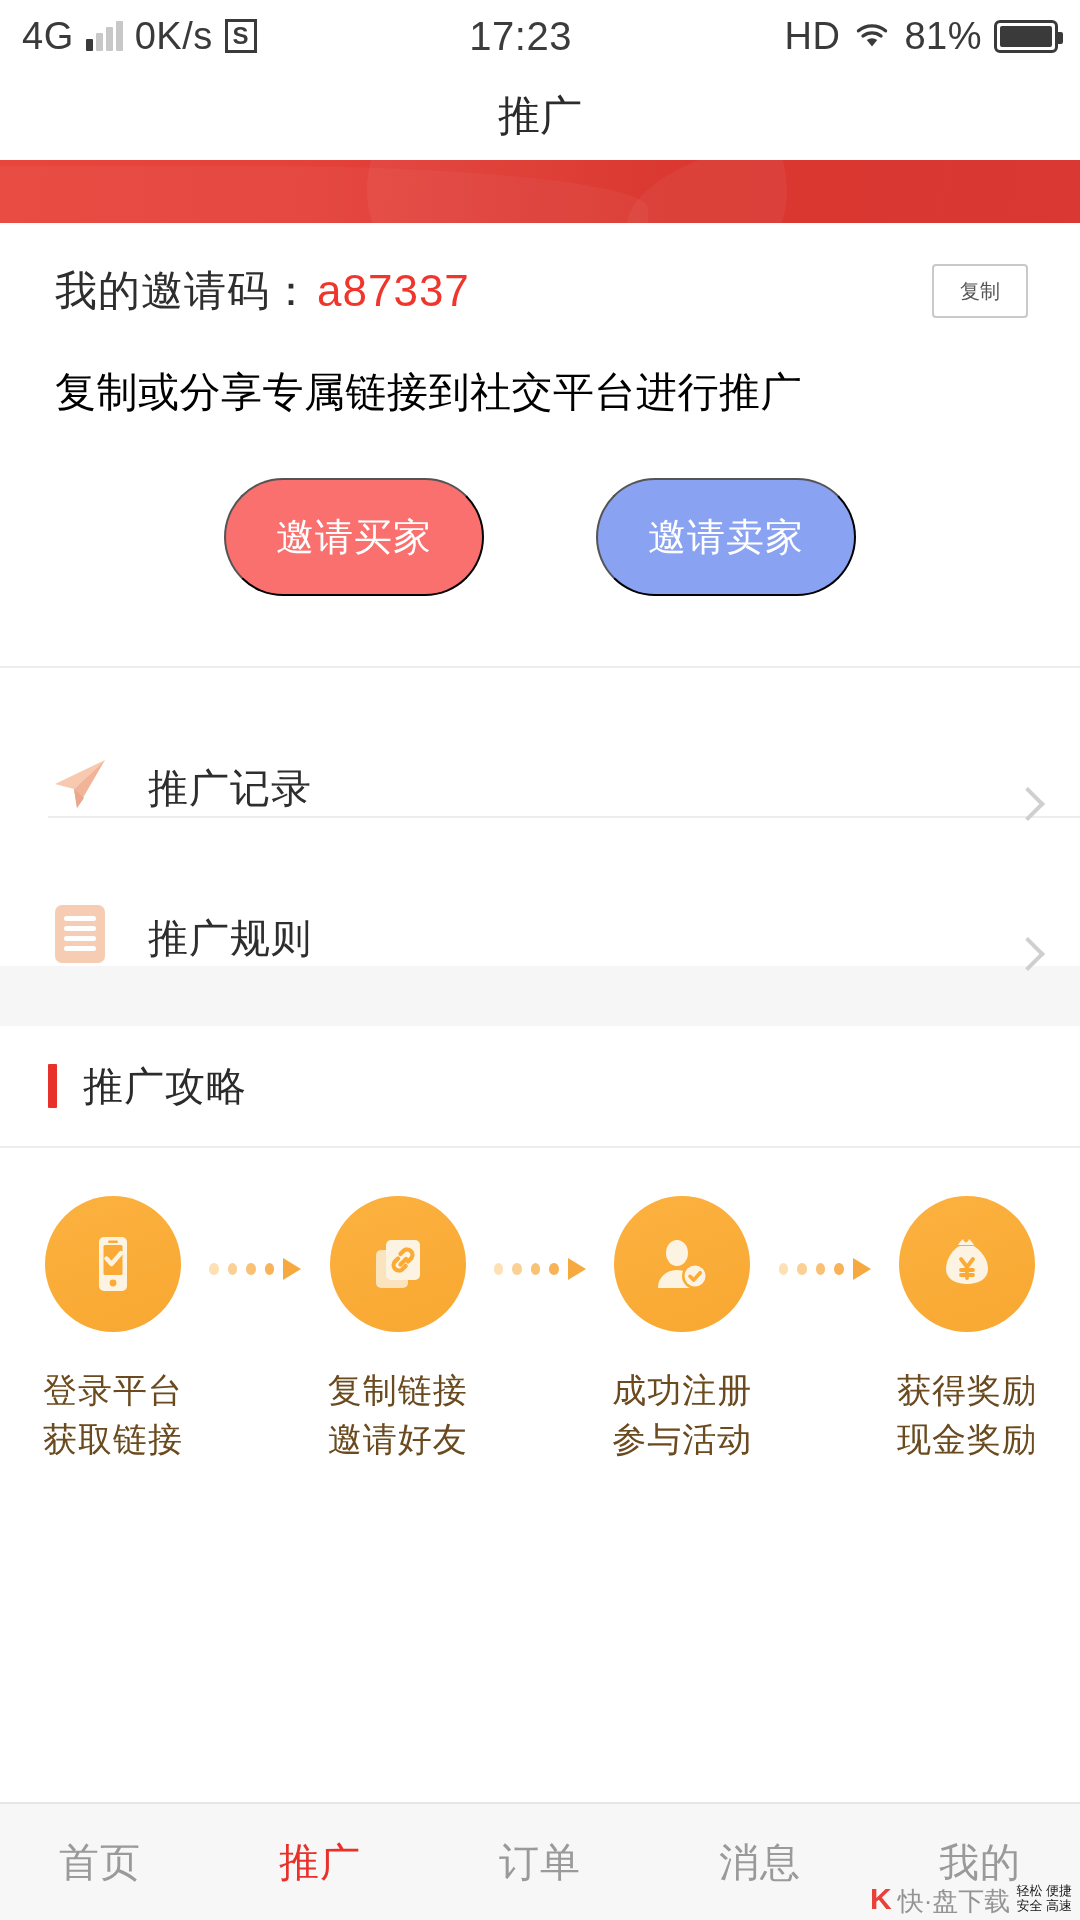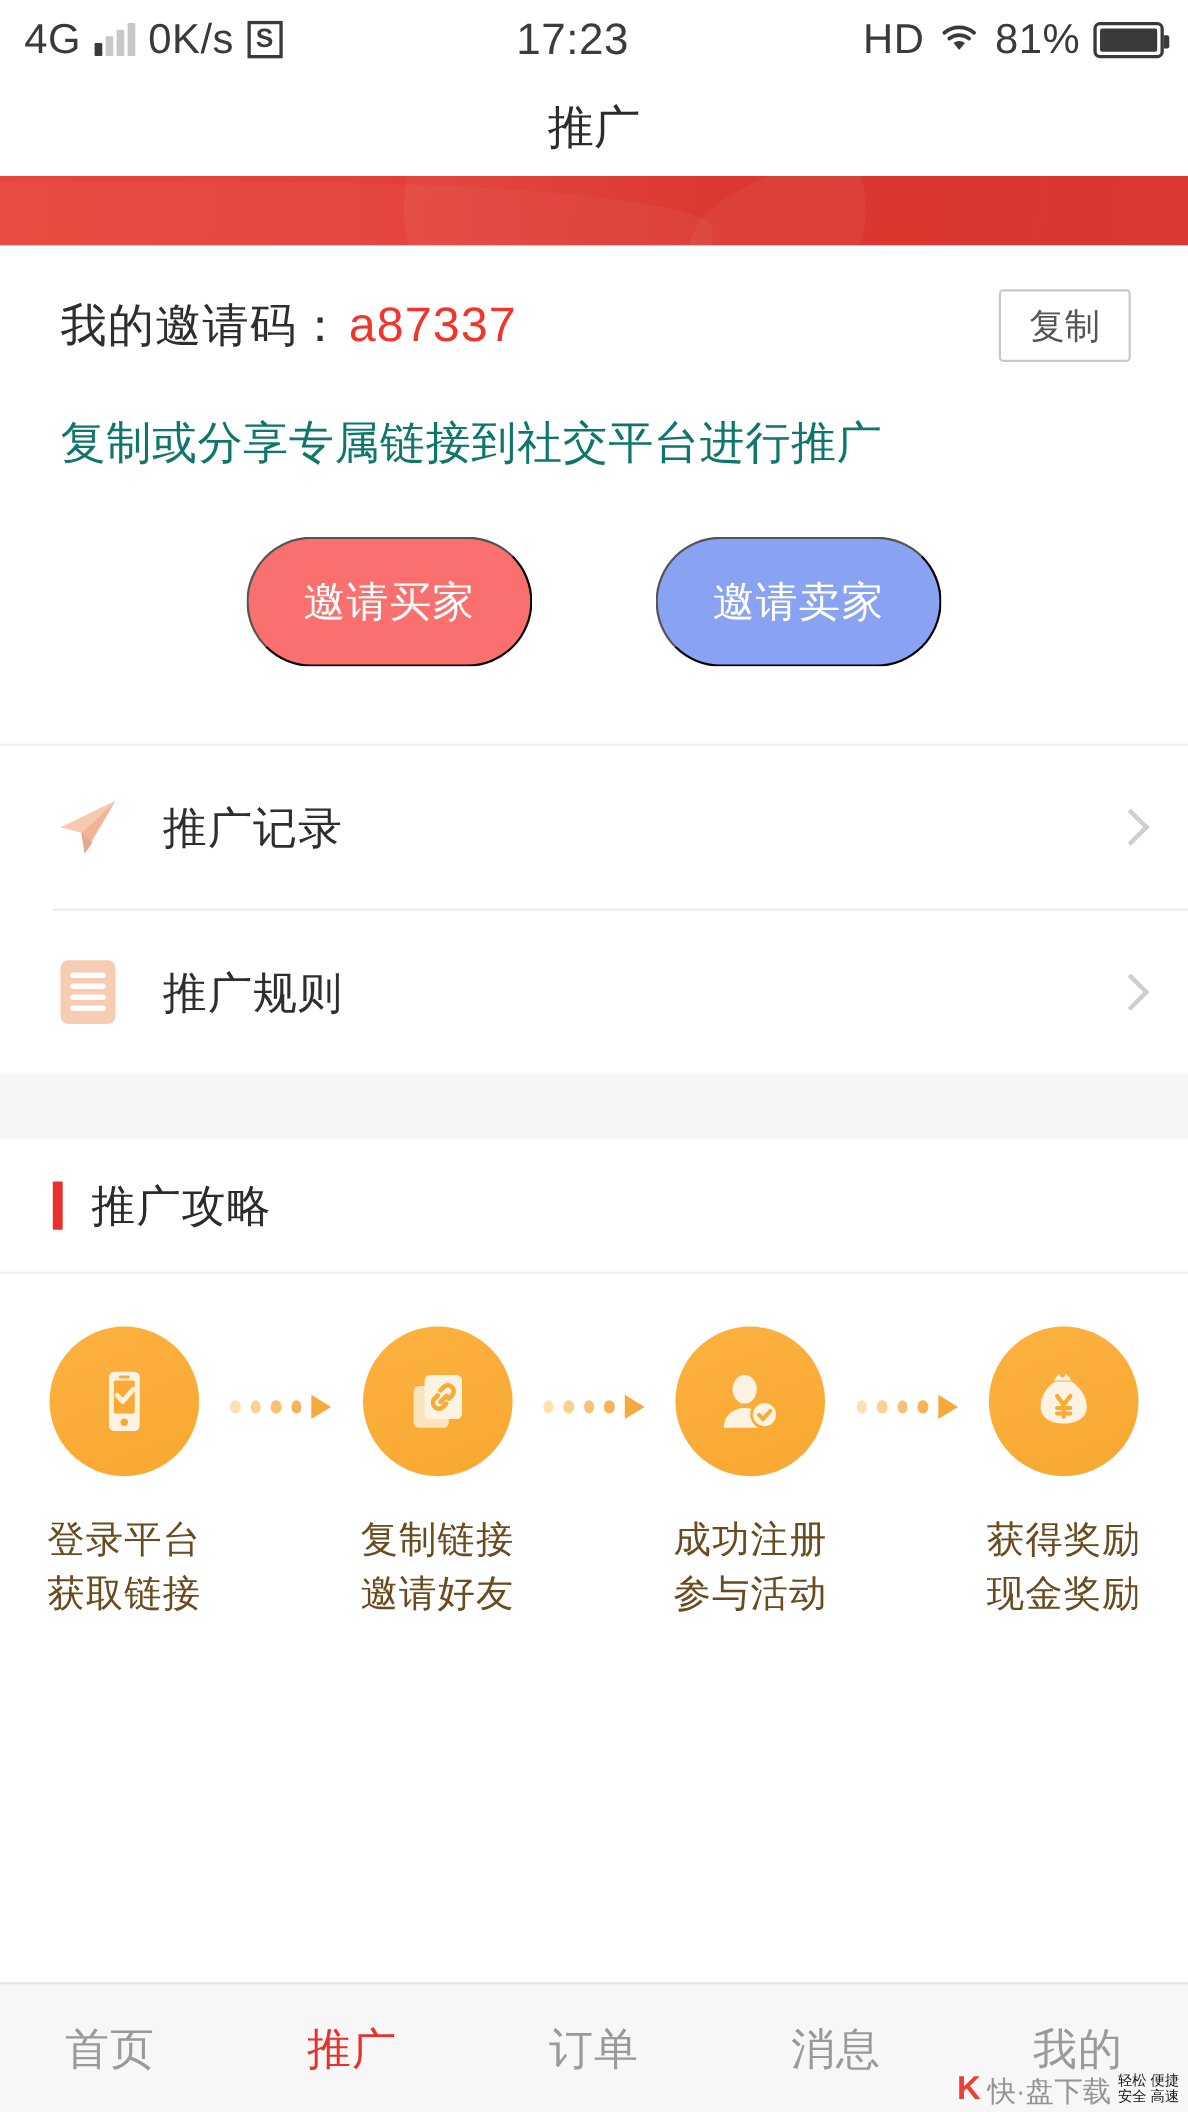--- a/index.html
+++ b/index.html
@@ -83,45 +83,45 @@
   .card { background:#fff; padding:0 0 10px 0; }
   .code-row {
     display:flex;align-items:center;
     padding:40px 52px 0 55px;
   }
   .code-label { font-size:42px;color:#2e2e2e;letter-spacing:1px; }
   .code-value { font-size:44px;color:#f0352c;margin-left:4px;letter-spacing:1px; }
   .spacer { flex:1; }
   .copy-btn {
     border:2px solid #c9c9c9;border-radius:4px;
-    padding:15px 26px;font-size:32px;color:#555;background:#fff;
+    padding:15px 26px;font-size:20px;color:#555;background:#fff;
     line-height:1;
   }
   .subtitle {
     padding:46px 55px 0 55px;
-    font-size:41px;color:#0f766e;letter-spacing:.5px;
+    font-size:41px;color:#000000;letter-spacing:.5px;
   }
   .invite-btns {
     display:flex;justify-content:center;gap:112px;
     padding:58px 0 60px 0;
   }
   .pill {
     width:260px;height:118px;border-radius:59px;
     display:flex;align-items:center;justify-content:center;
     font-size:38px;color:#fff;letter-spacing:1px;
   }
   .pill.buyer { background:#f9706e; }
   .pill.seller{ background:#8aa2f2; }
 
   .thin-sep { height:2px;background:#ededed;margin:0 0 0 0; }
 
   
   .list { background:#fff; }
   .row {
-    height:148px;display:flex;align-items:center;
+    height:148px;display:flex;align-items:flex-end;
     padding:0 40px 0 48px;position:relative;
   }
   .row .ricon { width:64px;height:64px;display:flex;align-items:center;justify-content:center;margin-right:36px; }
   .row .rlabel { font-size:40px;color:#2e2e2e;letter-spacing:1px; }
   .chev {
     margin-left:auto;
     width:24px;height:24px;
     border-right:4px solid #cfcfcf;border-top:4px solid #cfcfcf;
     transform:rotate(45deg);
   }

